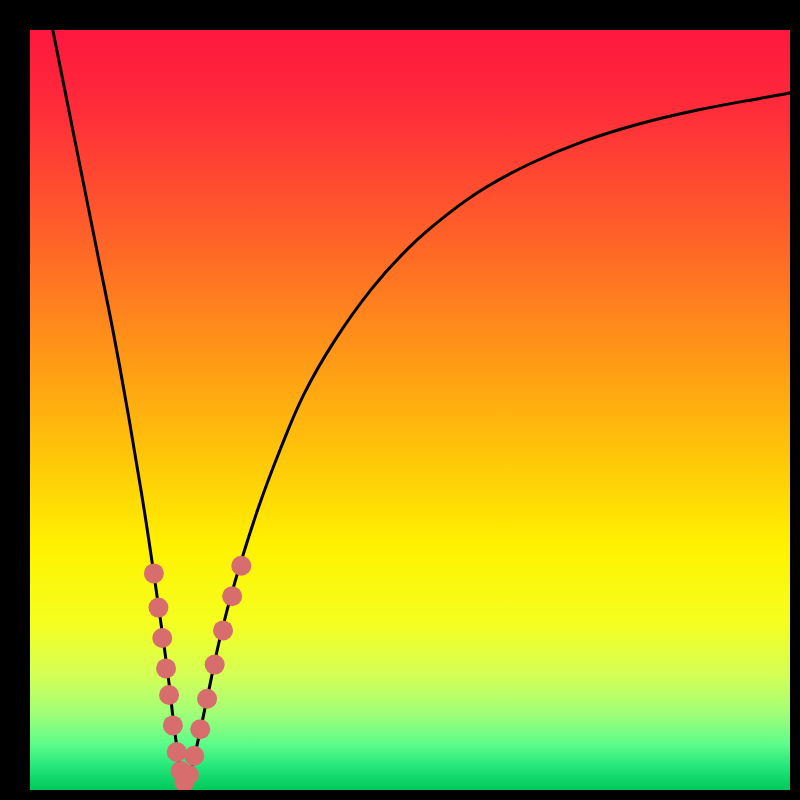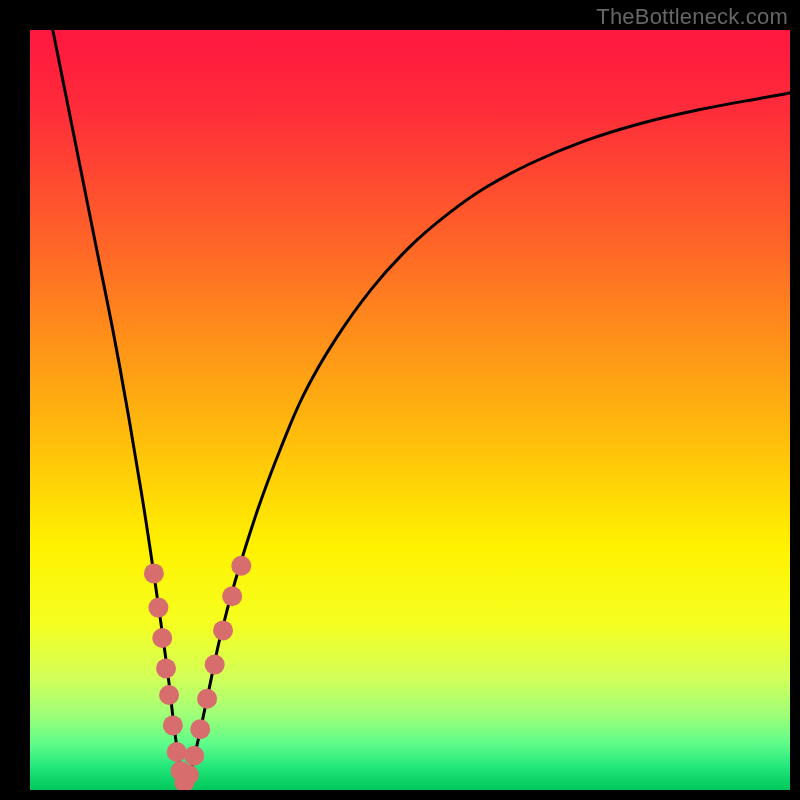--- a/index.html
+++ b/index.html
@@ -73,14 +73,13 @@
           <circle cx="164.16000000000003" cy="725.8" r="10" fill="#d76d6d"></circle>
           <circle cx="170.23999999999998" cy="699.2" r="10" fill="#d76d6d"></circle>
           <circle cx="177.08" cy="668.8" r="10" fill="#d76d6d"></circle>
           <circle cx="184.68" cy="634.6" r="10" fill="#d76d6d"></circle>
           <circle cx="193.04" cy="600.4" r="10" fill="#d76d6d"></circle>
           <circle cx="202.16000000000003" cy="566.2" r="10" fill="#d76d6d"></circle>
           <circle cx="211.28000000000003" cy="535.8" r="10" fill="#d76d6d"></circle>
         </g>
       </svg>
     </div>
-  <div class="watermark">TheBottleneck.com</div>
 </div>
 
 </body></html>

